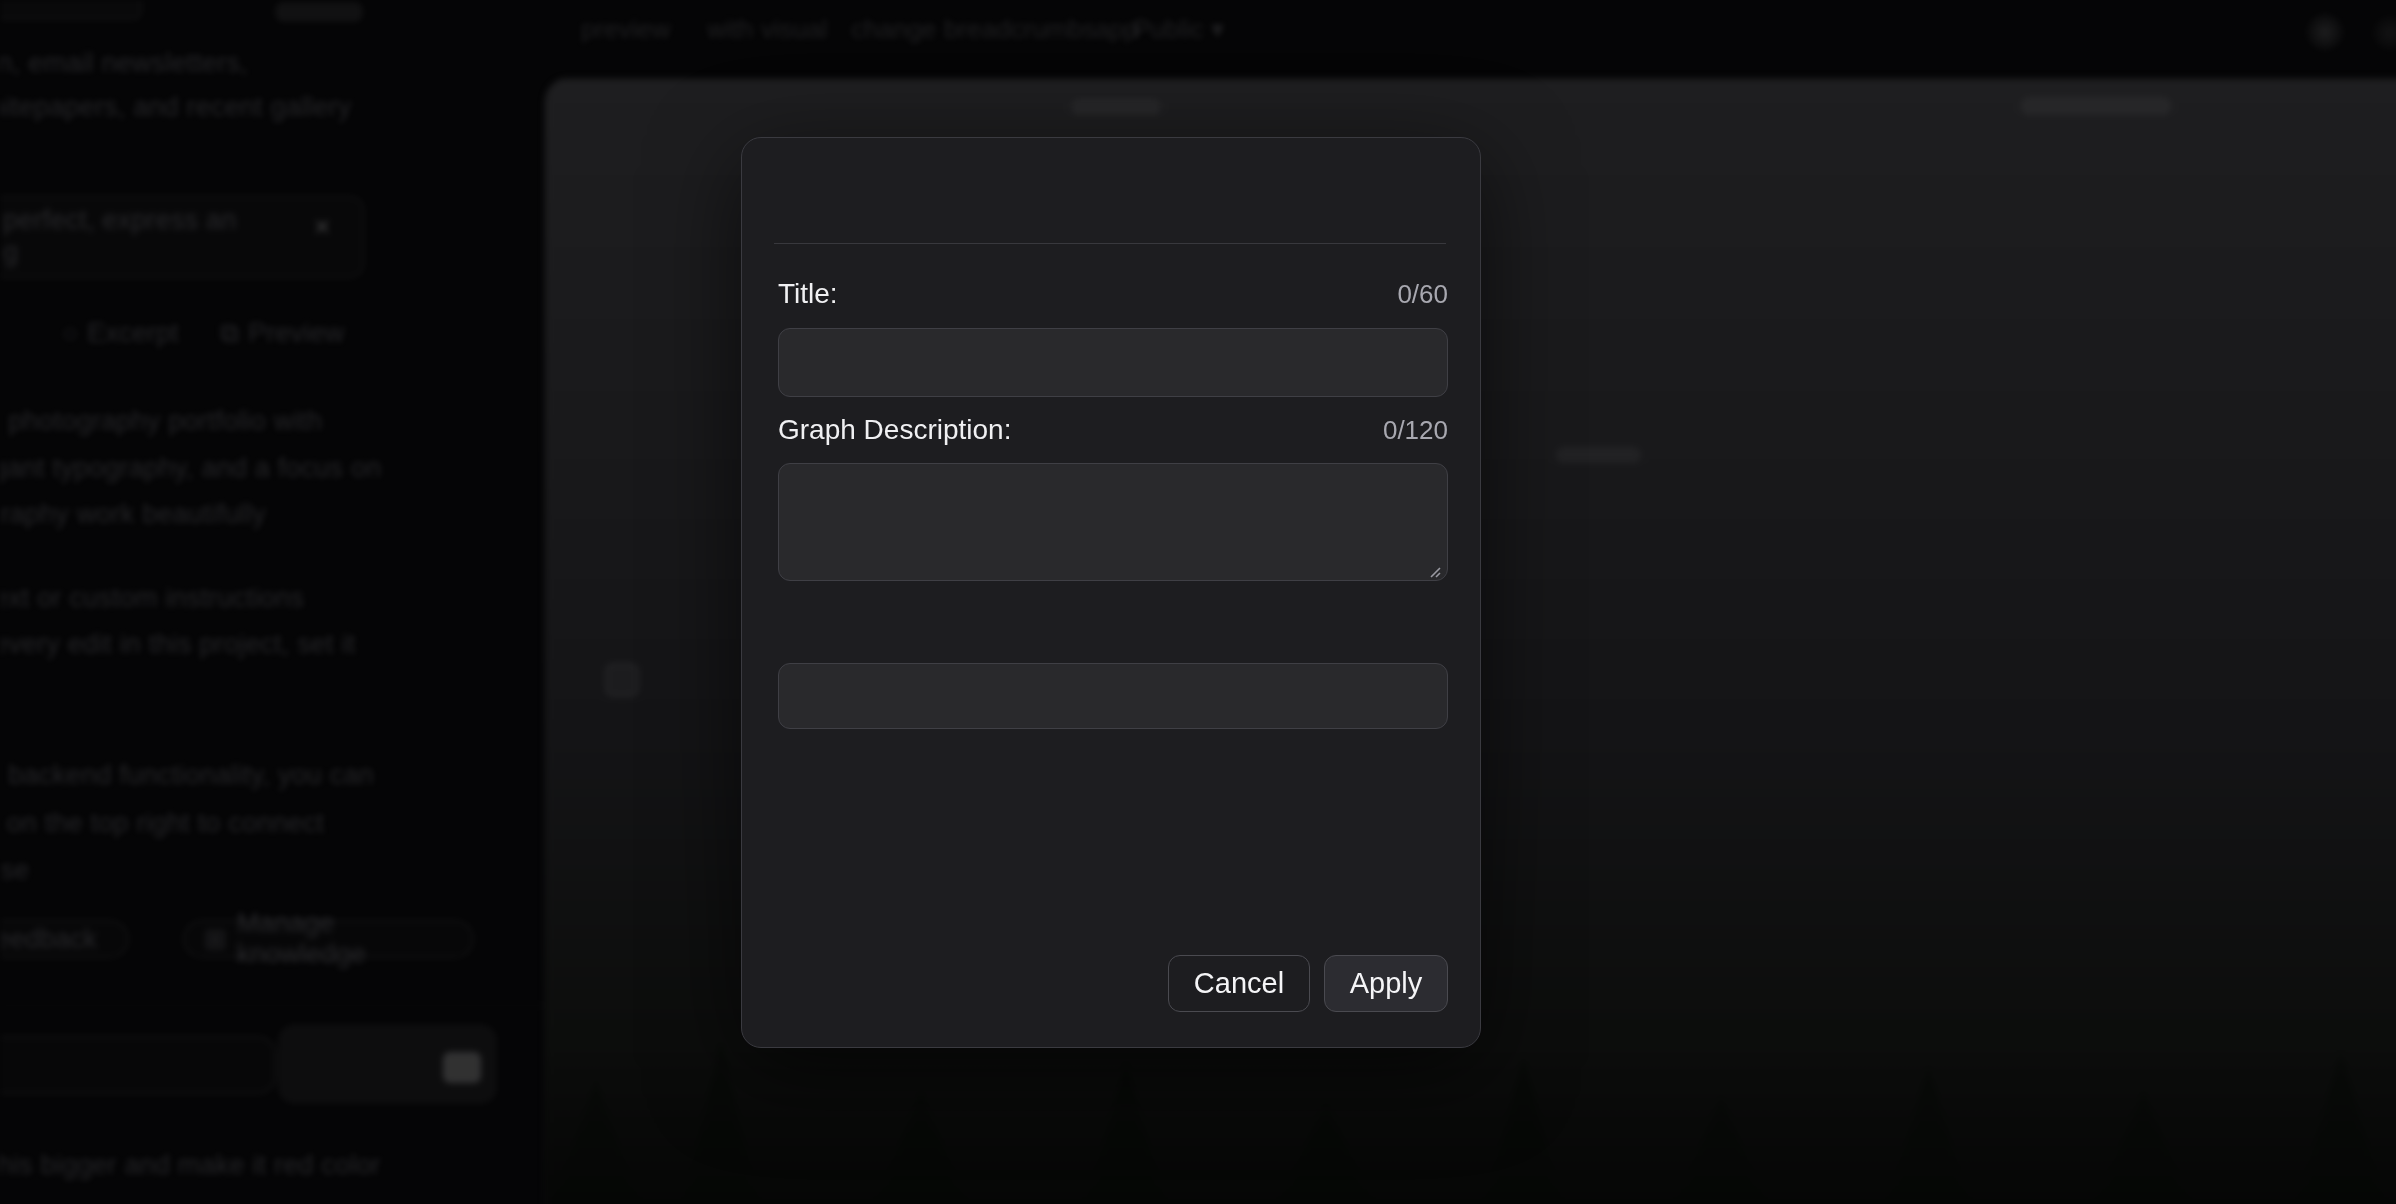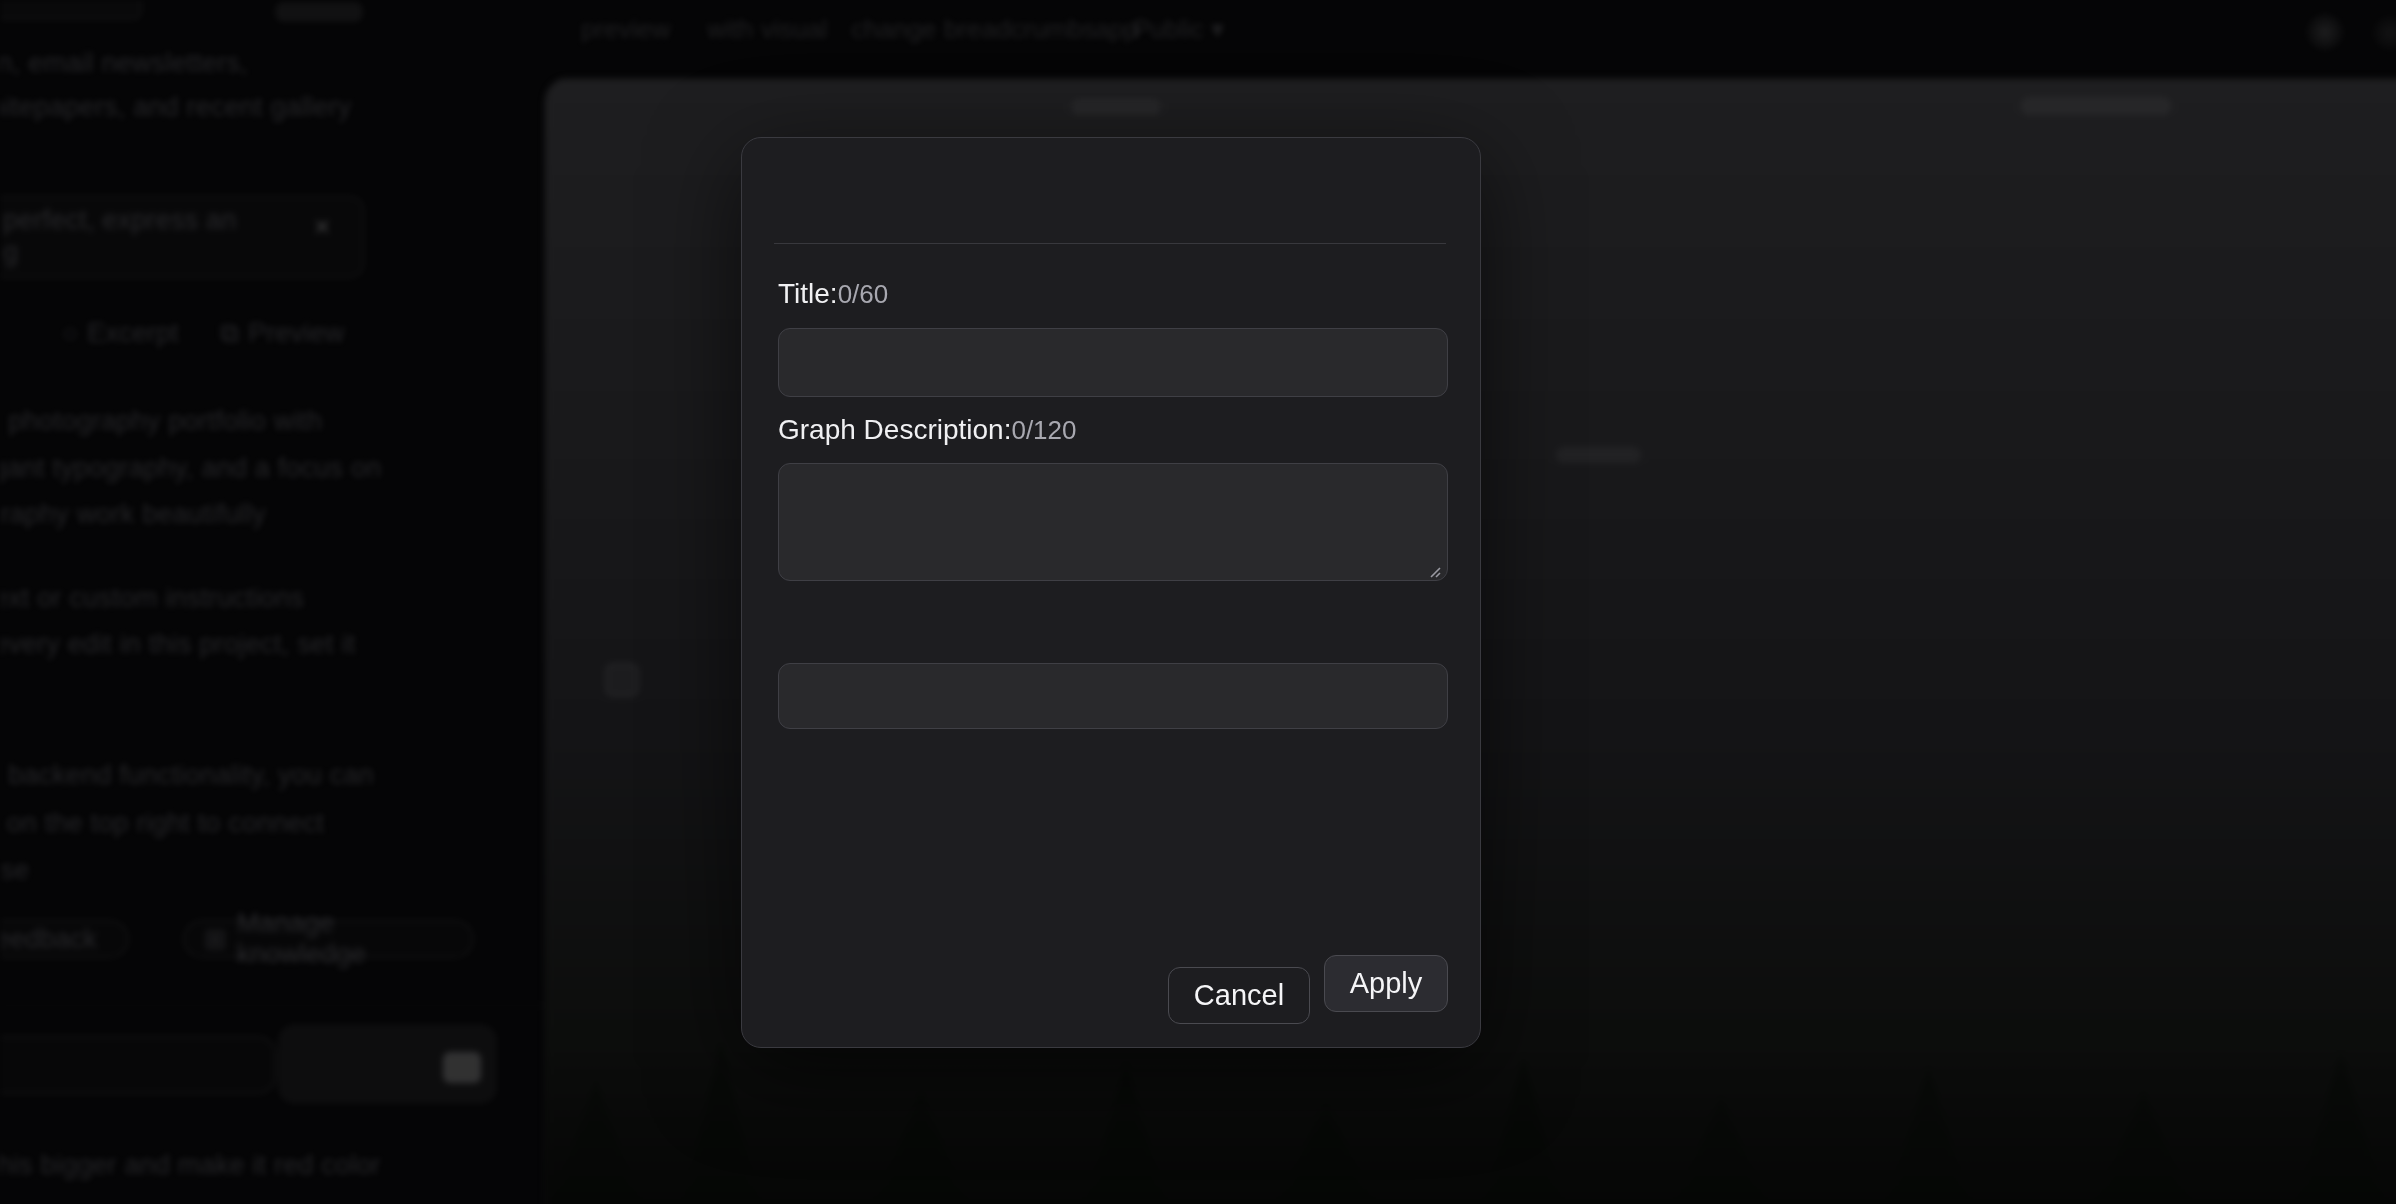--- a/index.html
+++ b/index.html
@@ -46,39 +46,39 @@
   .panel::after{content:"";position:absolute;left:0;right:0;bottom:0;height:240px;
       background:linear-gradient(180deg,rgba(0,0,0,0),rgba(0,0,0,.55));}
 
   
   .modal{position:absolute;left:741px;top:137px;width:740px;height:911px;box-sizing:border-box;
       background:#1d1d20;border:1px solid #3a3a40;border-radius:20px;
       box-shadow:0 24px 90px rgba(0,0,0,.6);}
   
   .modal > *{position:absolute;}
   .m-divider{left:32px;right:34px;top:105px;height:1px;background:#38383d;}
-  .label-row{left:36px;right:32px;display:flex;align-items:baseline;}
+  .label-row{left:36px;right:32px;display:flex;justify-content:space-between;align-items:baseline;}
   .f-label{font-size:28px;color:#f0f0f2;}
   .f-counter{font-size:26px;color:#a8a8b0;}
   .t-input{left:36px;right:32px;box-sizing:border-box;background:#29292c;border:1px solid #3f3f45;
       border-radius:12px;color:#f0f0f2;font-size:29px;padding:0 20px;
       font-family:"Liberation Sans",sans-serif;outline:none;}
   .t-area{left:36px;right:32px;box-sizing:border-box;background:#29292c;border:1px solid #3f3f45;
       border-radius:12px;color:#f0f0f2;font-size:29px;padding:14px 20px;resize:none;
       font-family:"Liberation Sans",sans-serif;outline:none;}
   .og-input{left:36px;right:32px;box-sizing:border-box;background:#202023;border:1px solid #47474d;
       border-radius:10px;color:#f0f0f2;font-size:30px;padding:0 22px;
       font-family:"Liberation Sans",sans-serif;outline:none;}
   .og-input::placeholder{color:#9a9aa3;}
   .m-helper{left:36px;top:758px;font-size:26px;color:#8d8d95;white-space:nowrap;}
   .m-buttons{right:32px;top:817px;display:flex;gap:14px;}
   .btn{height:57px;border-radius:12px;border:1px solid #4a4a50;font-size:29px;color:#f5f5f7;
       display:flex;align-items:center;justify-content:center;box-sizing:border-box;
       font-family:"Liberation Sans",sans-serif;cursor:pointer;}
-  .btn-cancel{width:142px;background:#1d1d20;margin-top:12px;}
+  .btn-cancel{width:142px;background:#1d1d20;}
   .btn-apply{width:124px;background:#2c2c31;}
   .resize-handle{right:38px;top:423px;width:18px;height:18px;}
 </style>
 </head>
 <body>
 
 <div class="underlay">
 
   <div>
     <span class="topbar-token" style="left:581px">preview</span>

